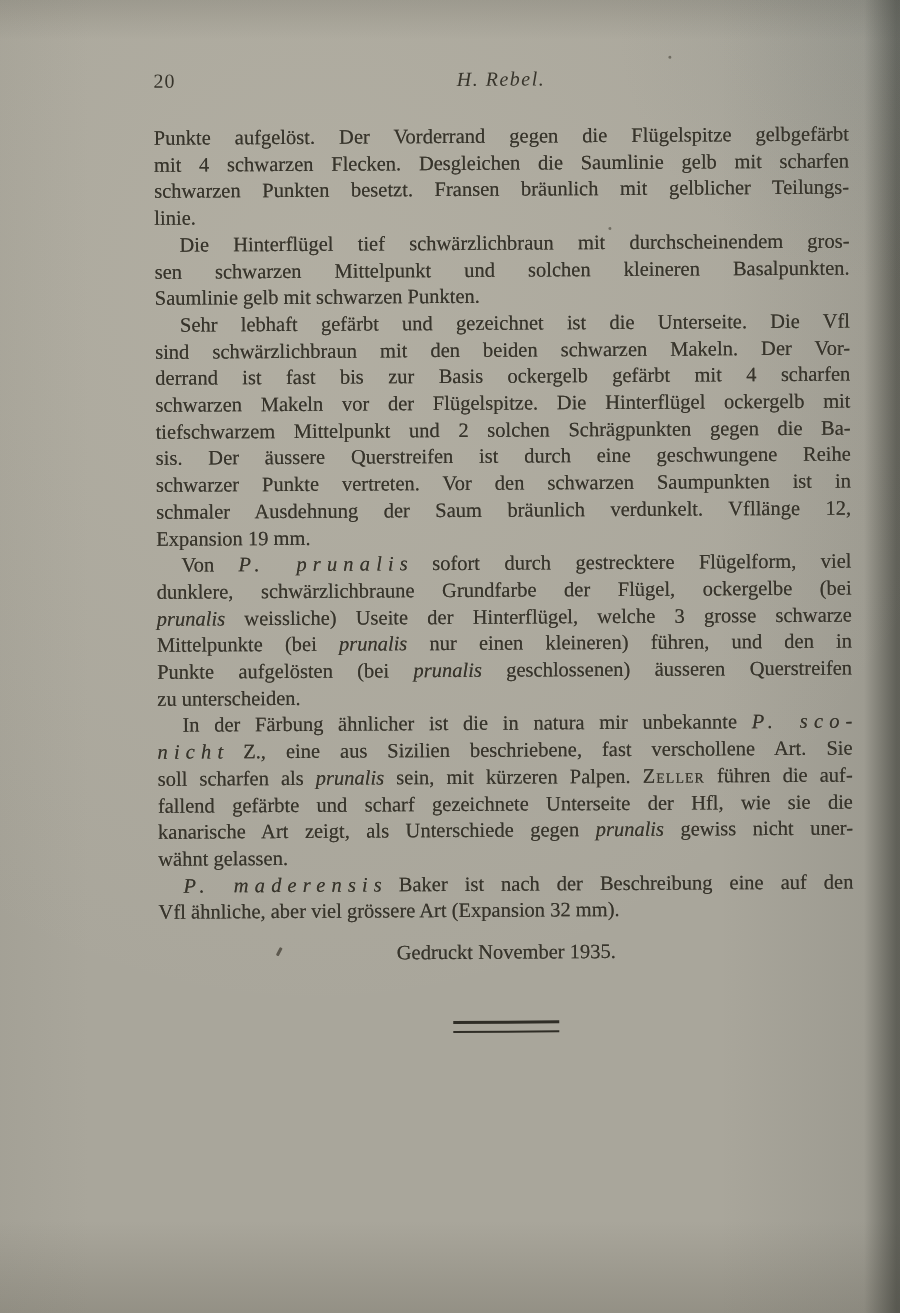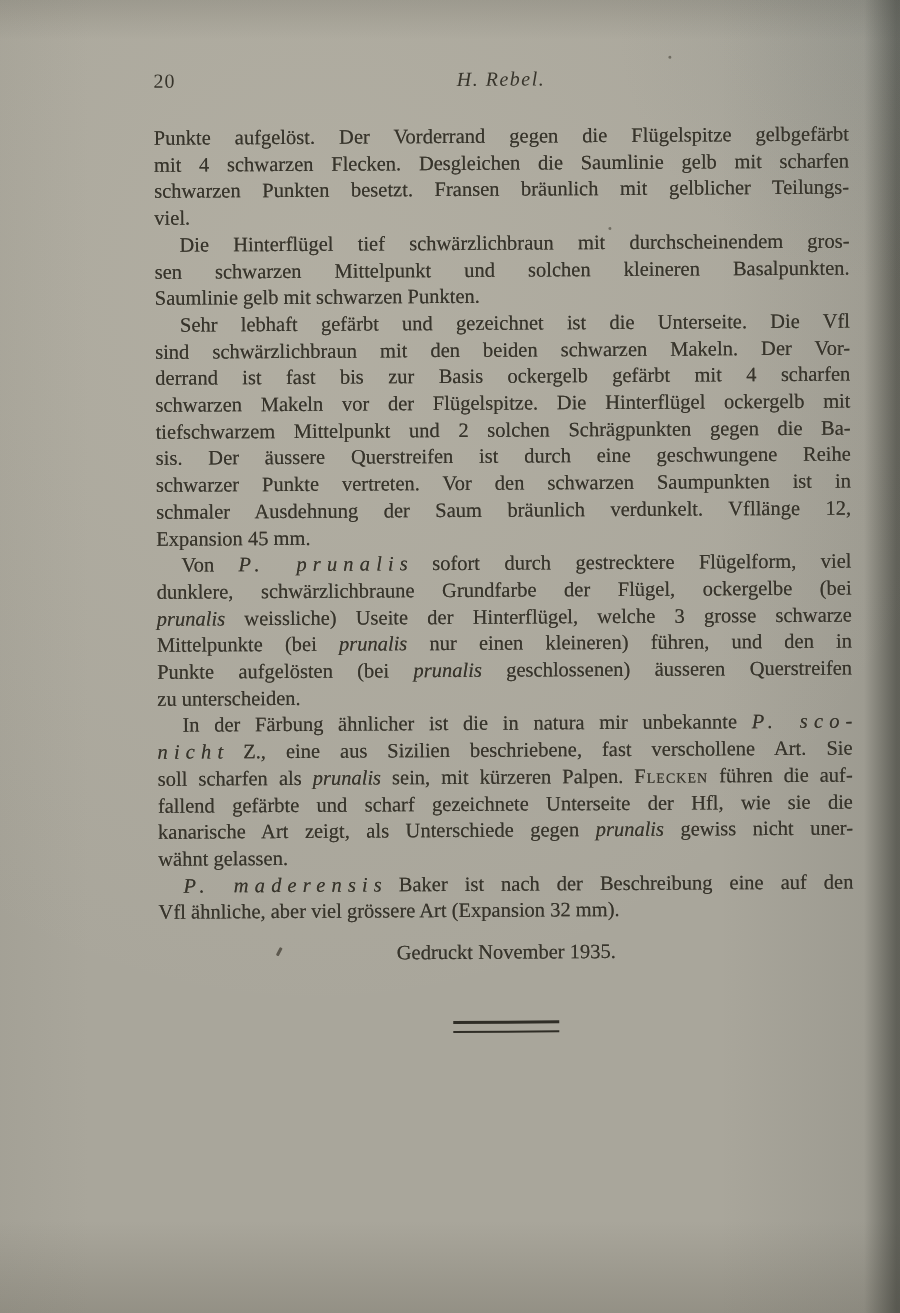--- a/index.html
+++ b/index.html
@@ -109,42 +109,42 @@
 
     <div class="header">
       <span class="page-number">20</span>
       <div class="running-head">H. Rebel.</div>
     </div>
 
     <div class="body-text">
         <div class="line just"><span class="seg-normal">Punkte aufgelöst. Der Vorderrand gegen die Flügelspitze gelbgefärbt</span></div>
         <div class="line just"><span class="seg-normal">mit 4 schwarzen Flecken. Desgleichen die Saumlinie gelb mit scharfen</span></div>
         <div class="line just"><span class="seg-normal">schwarzen Punkten besetzt. Fransen bräunlich mit gelblicher Teilungs-</span></div>
-        <div class="line nojust"><span class="seg-normal">viel.</span></div>
+        <div class="line nojust"><span class="seg-normal">linie.</span></div>
         <div class="line just indent"><span class="seg-normal">Die Hinterflügel tief schwärzlichbraun mit durchscheinendem gros-</span></div>
         <div class="line just"><span class="seg-normal">sen schwarzen Mittelpunkt und solchen kleineren Basalpunkten.</span></div>
         <div class="line nojust"><span class="seg-normal">Saumlinie gelb mit schwarzen Punkten.</span></div>
         <div class="line just indent"><span class="seg-normal">Sehr lebhaft gefärbt und gezeichnet ist die Unterseite. Die Vfl</span></div>
         <div class="line just"><span class="seg-normal">sind schwärzlichbraun mit den beiden schwarzen Makeln. Der Vor-</span></div>
         <div class="line just"><span class="seg-normal">derrand ist fast bis zur Basis ockergelb gefärbt mit 4 scharfen</span></div>
         <div class="line just"><span class="seg-normal">schwarzen Makeln vor der Flügelspitze. Die Hinterflügel ockergelb mit</span></div>
         <div class="line just"><span class="seg-normal">tiefschwarzem Mittelpunkt und 2 solchen Schrägpunkten gegen die Ba-</span></div>
         <div class="line just"><span class="seg-normal">sis. Der äussere Querstreifen ist durch eine geschwungene Reihe</span></div>
         <div class="line just"><span class="seg-normal">schwarzer Punkte vertreten. Vor den schwarzen Saumpunkten ist in</span></div>
         <div class="line just"><span class="seg-normal">schmaler Ausdehnung der Saum bräunlich verdunkelt. Vfllänge 12,</span></div>
-        <div class="line nojust"><span class="seg-normal">Expansion 45 mm.</span></div>
+        <div class="line nojust"><span class="seg-normal">Expansion 19 mm.</span></div>
         <div class="line just indent"><span class="seg-normal">Von </span><span class="seg-spaced-italic">P. prunalis</span><span class="seg-normal"> sofort durch gestrecktere Flügelform, viel</span></div>
         <div class="line just"><span class="seg-normal">dunklere, schwärzlichbraune Grundfarbe der Flügel, ockergelbe (bei</span></div>
         <div class="line just"><span class="seg-italic">prunalis</span><span class="seg-normal"> weissliche) Useite der Hinterflügel, welche 3 grosse schwarze</span></div>
         <div class="line just"><span class="seg-normal">Mittelpunkte (bei </span><span class="seg-italic">prunalis</span><span class="seg-normal"> nur einen kleineren) führen, und den in</span></div>
         <div class="line just"><span class="seg-normal">Punkte aufgelösten (bei </span><span class="seg-italic">prunalis</span><span class="seg-normal"> geschlossenen) äusseren Querstreifen</span></div>
         <div class="line nojust"><span class="seg-normal">zu unterscheiden.</span></div>
         <div class="line just indent"><span class="seg-normal">In der Färbung ähnlicher ist die in natura mir unbekannte </span><span class="seg-spaced-italic">P. sco-</span></div>
         <div class="line just"><span class="seg-spaced-italic">nicht</span><span class="seg-normal"> Z., eine aus Sizilien beschriebene, fast verschollene Art. Sie</span></div>
-        <div class="line just"><span class="seg-normal">soll scharfen als </span><span class="seg-italic">prunalis</span><span class="seg-normal"> sein, mit kürzeren Palpen. </span><span class="seg-smallcaps">Flecken</span><span class="seg-normal"> führen die auf-</span></div>
+        <div class="line just"><span class="seg-normal">soll scharfen als </span><span class="seg-italic">prunalis</span><span class="seg-normal"> sein, mit kürzeren Palpen. </span><span class="seg-smallcaps">Zeller</span><span class="seg-normal"> führen die auf-</span></div>
         <div class="line just"><span class="seg-normal">fallend gefärbte und scharf gezeichnete Unterseite der Hfl, wie sie die</span></div>
         <div class="line just"><span class="seg-normal">kanarische Art zeigt, als Unterschiede gegen </span><span class="seg-italic">prunalis</span><span class="seg-normal"> gewiss nicht uner-</span></div>
         <div class="line nojust"><span class="seg-normal">wähnt gelassen.</span></div>
         <div class="line just indent"><span class="seg-spaced-italic">P. maderensis</span><span class="seg-normal"> Baker ist nach der Beschreibung eine auf den</span></div>
         <div class="line nojust"><span class="seg-normal">Vfl ähnliche, aber viel grössere Art (Expansion 32 mm).</span></div>
       </div>
 
     <div class="footer-note">Gedruckt November 1935.</div>
 
     <div class="end-rule">

